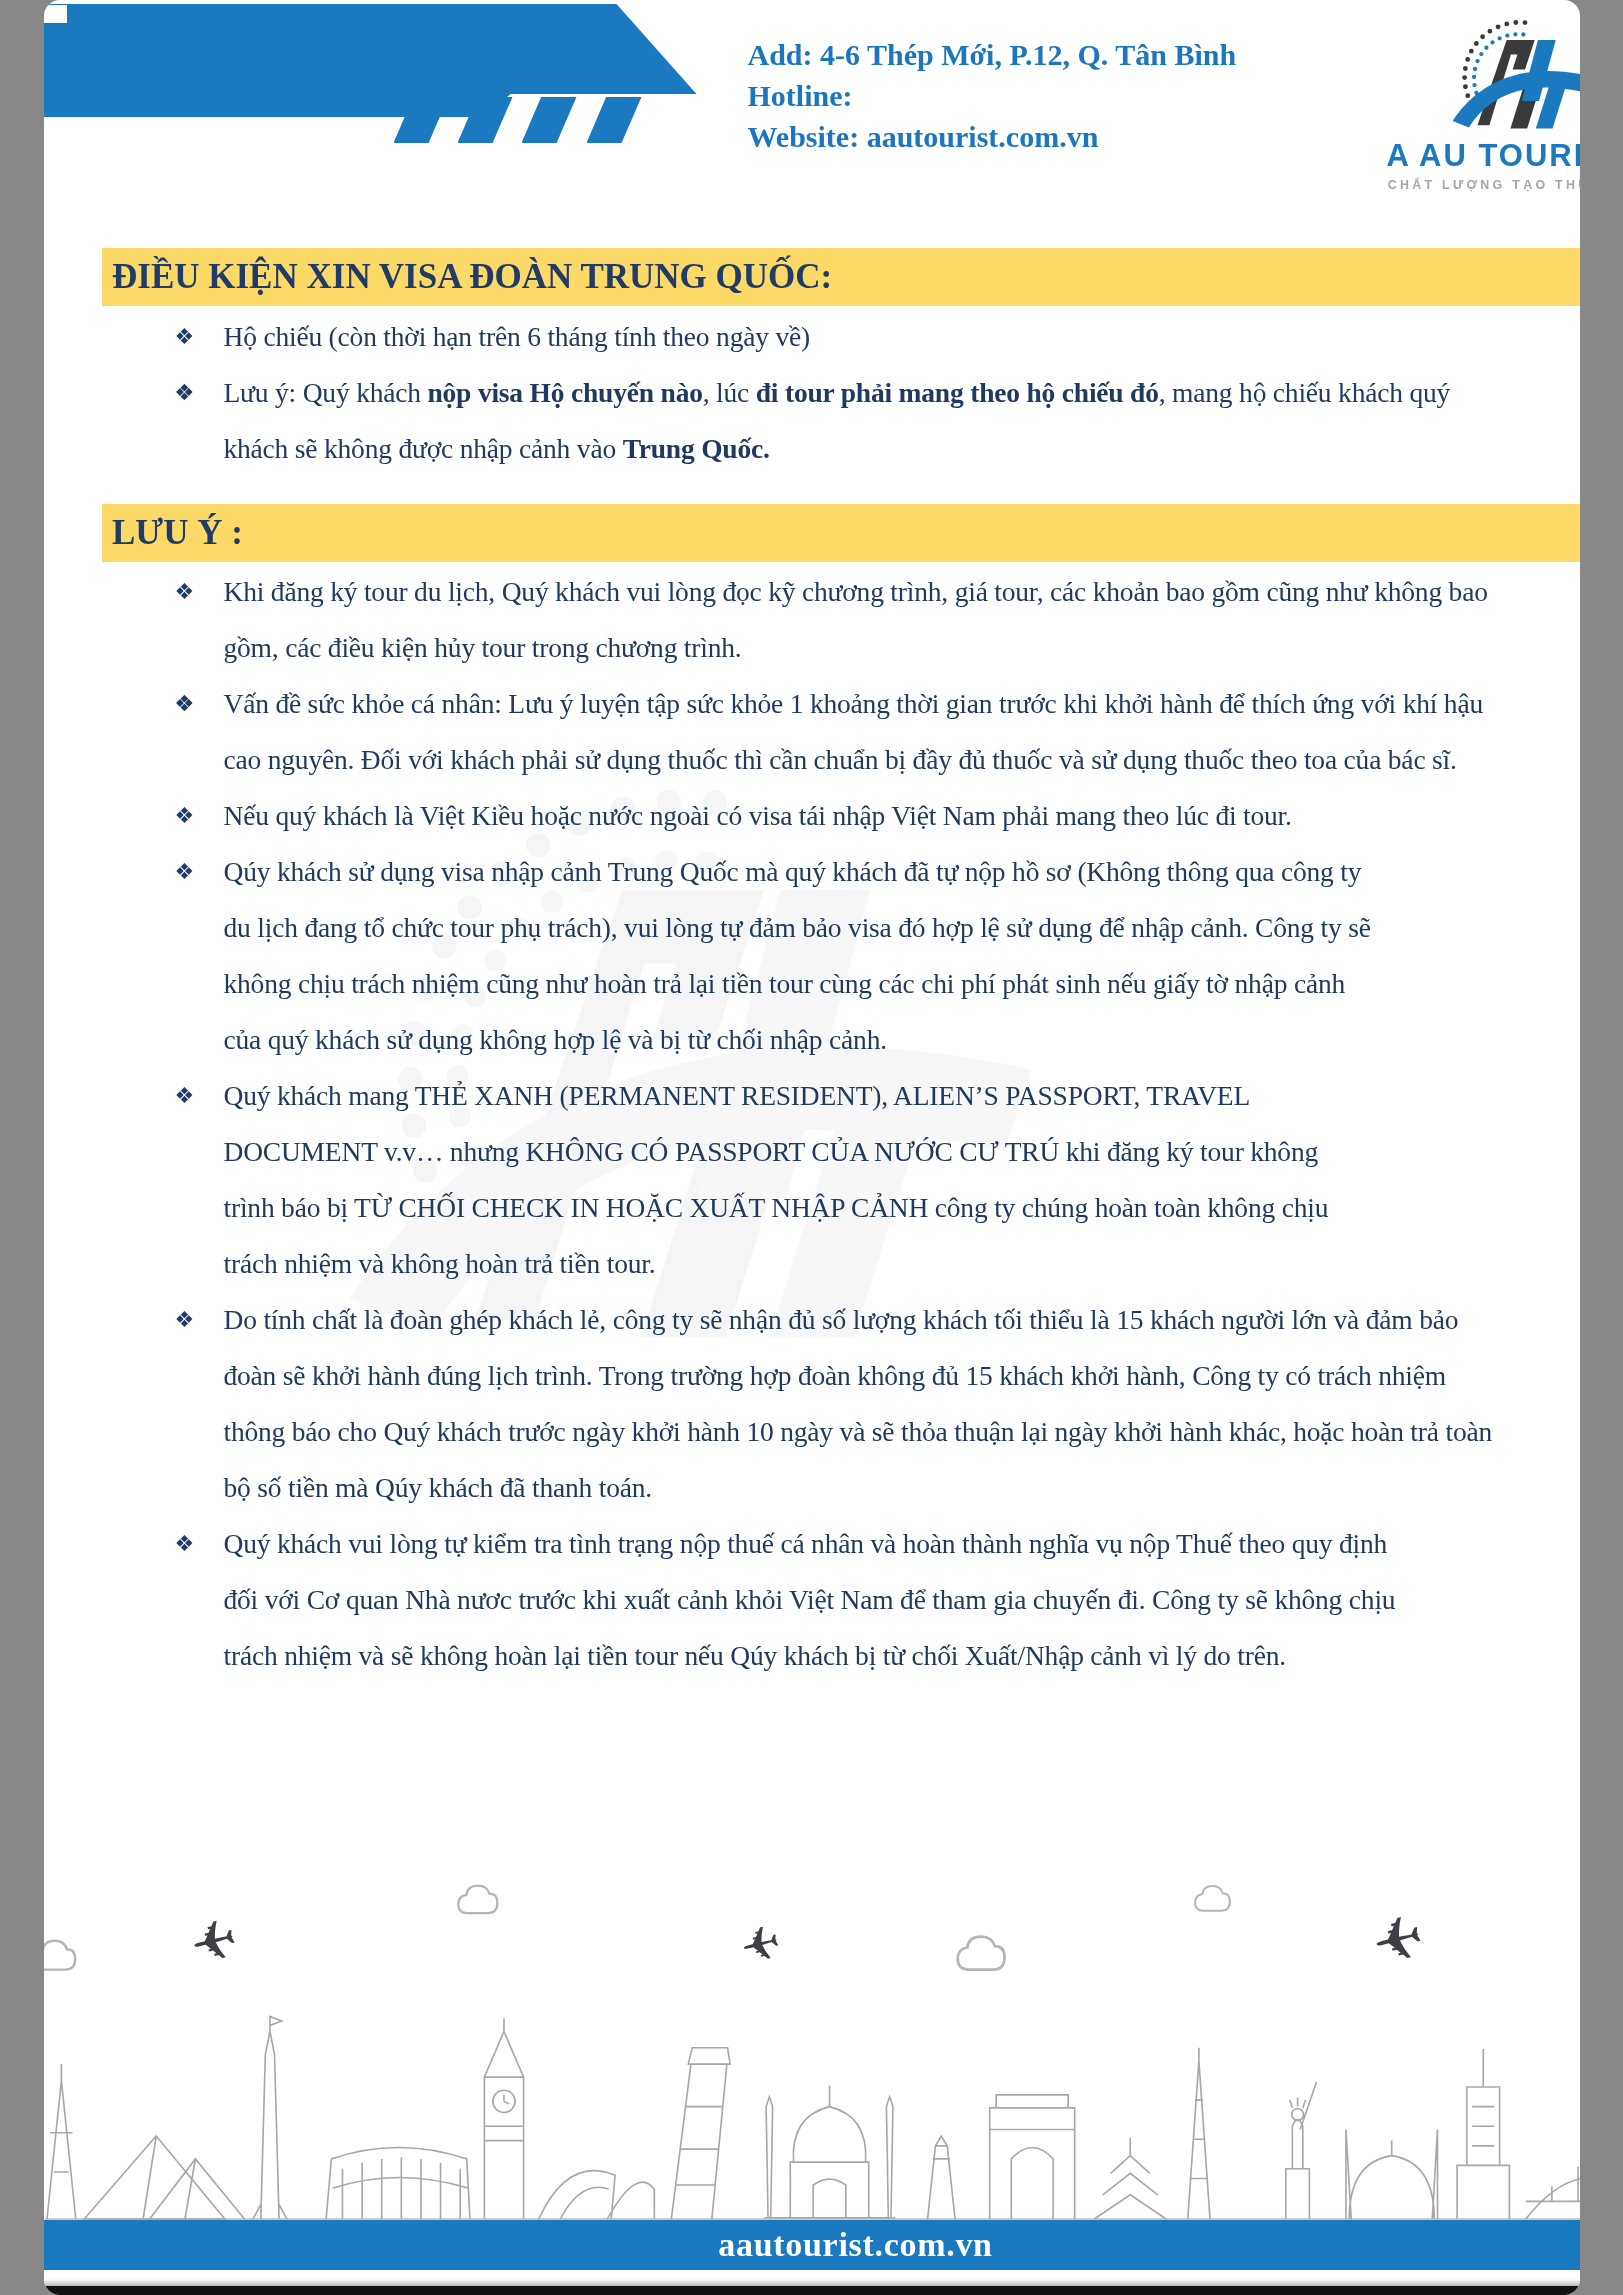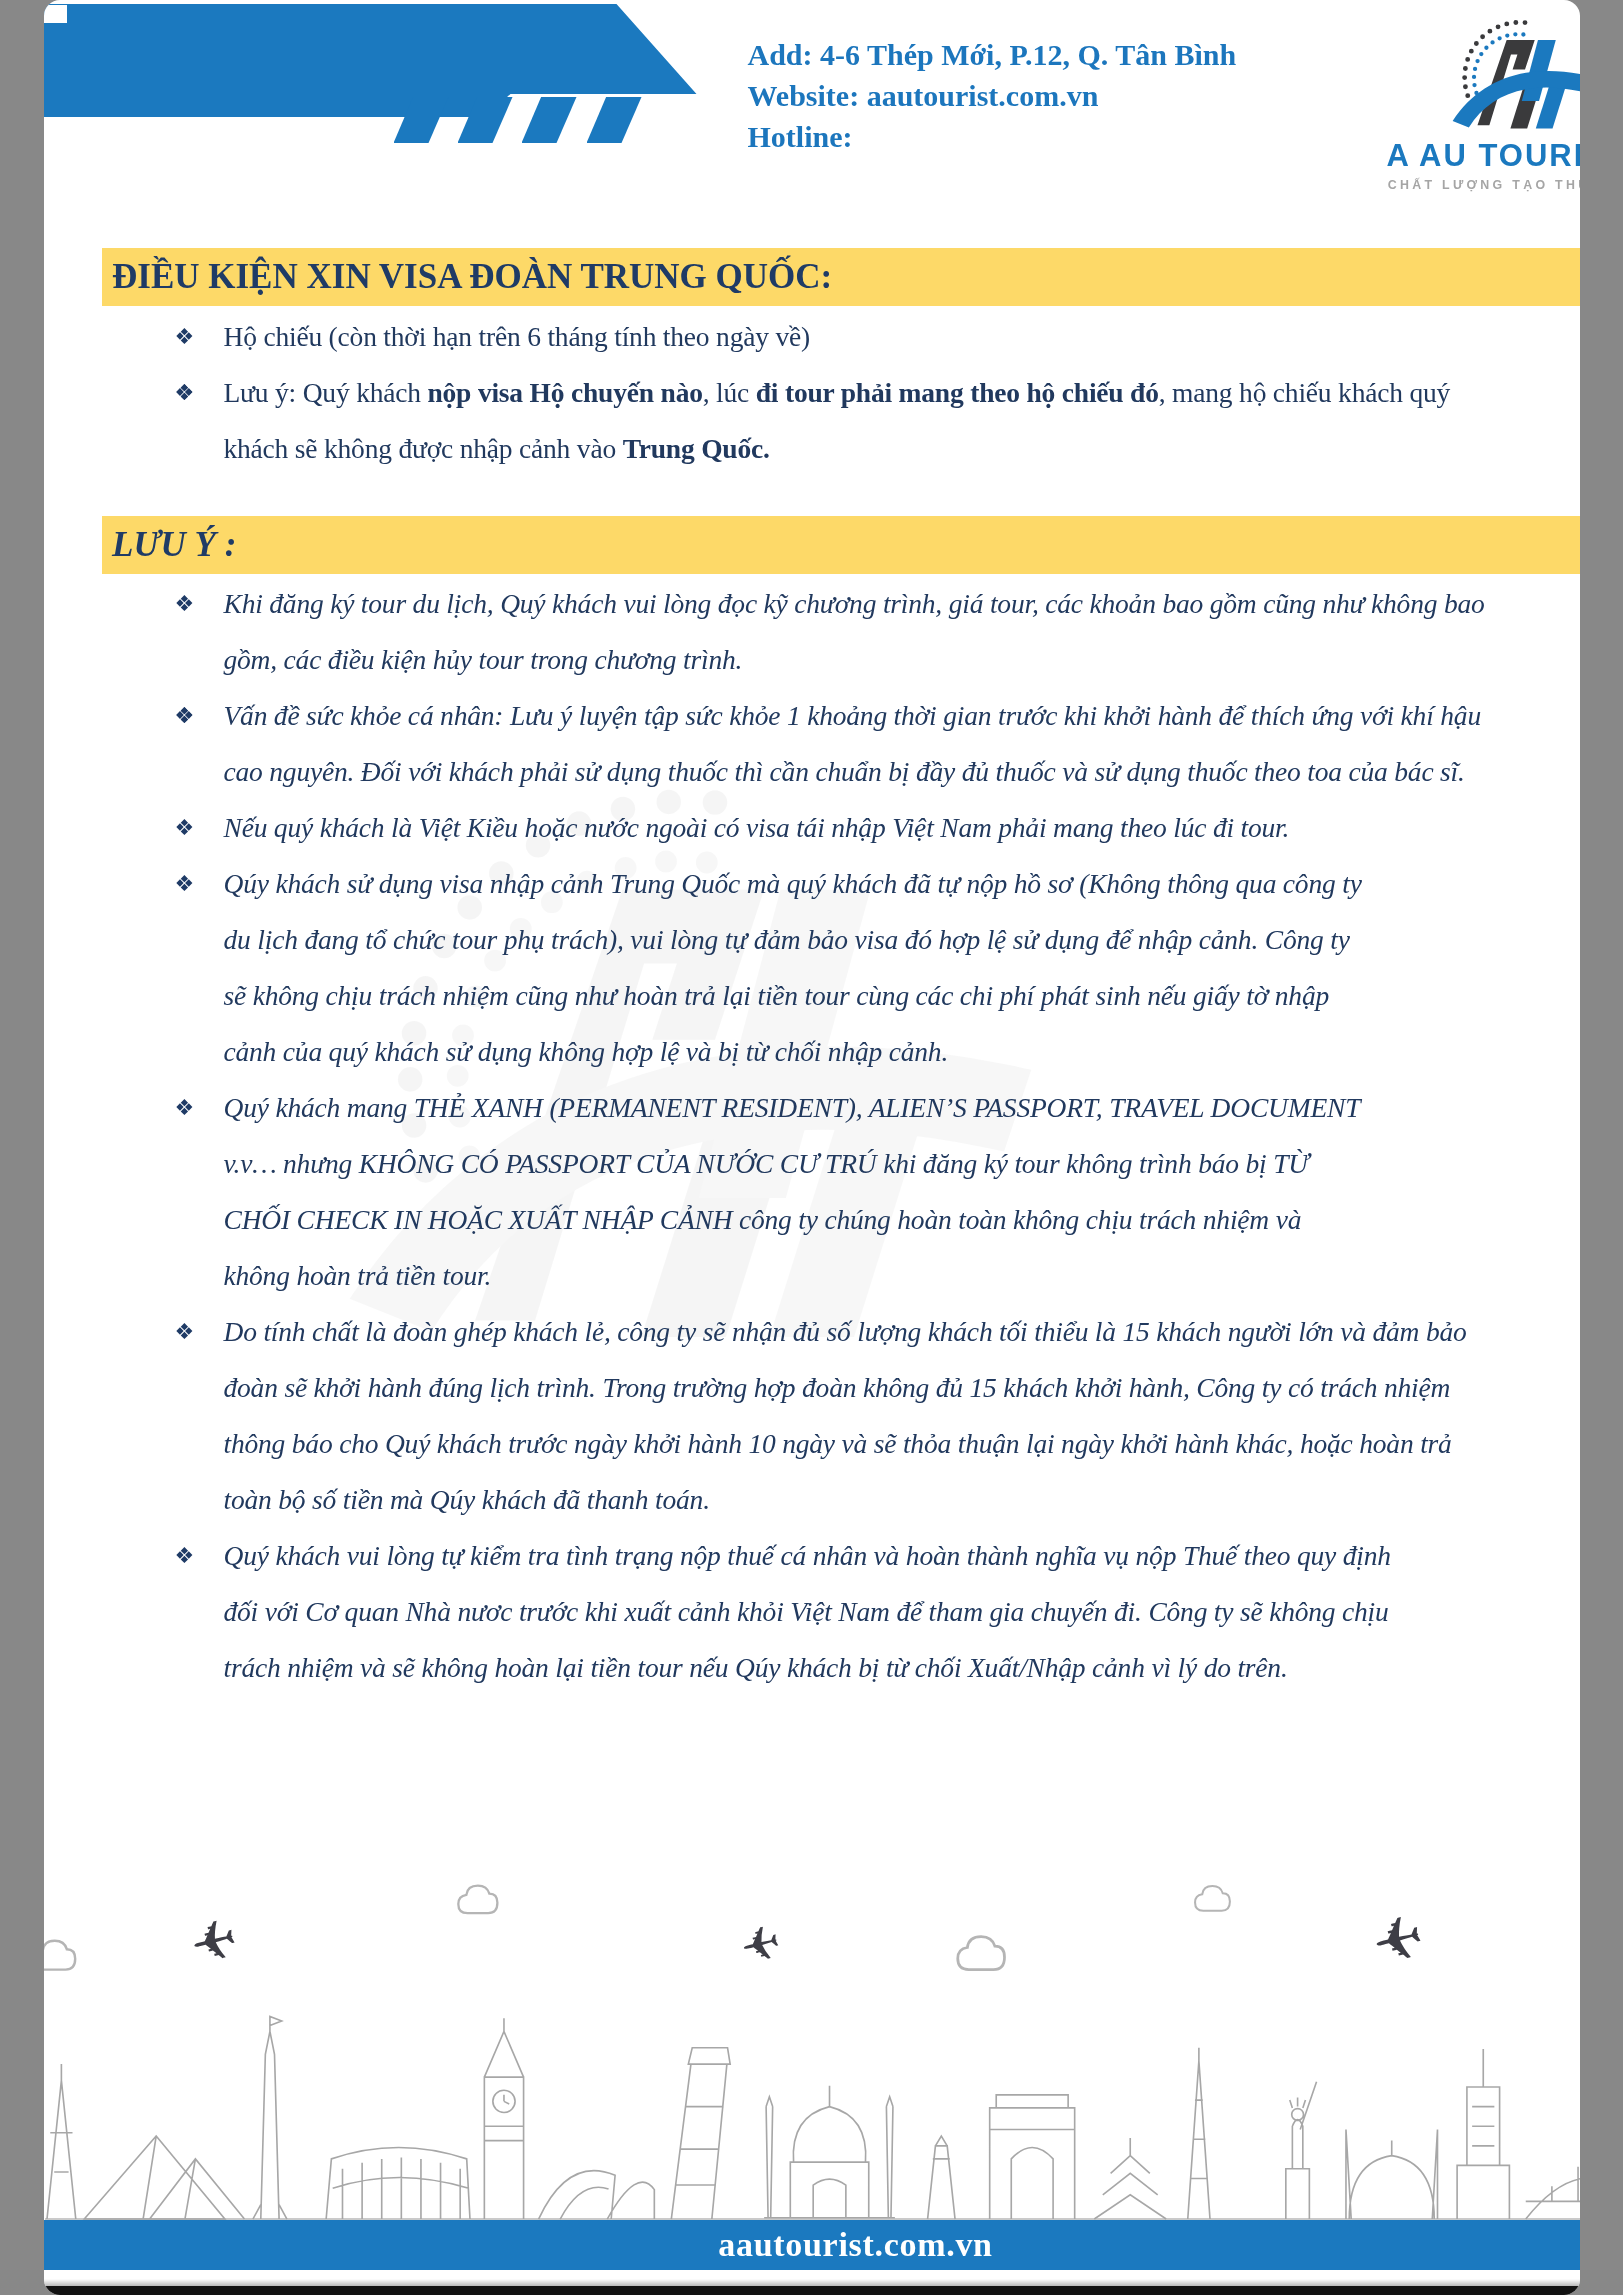--- a/index.html
+++ b/index.html
@@ -30,21 +30,21 @@
     font-weight:bold;font-size:31px;letter-spacing:2px;color:var(--brand-blue);white-space:nowrap;}
   .logo-tagline{position:absolute;left:9.2px;top:171px;font-family:"Liberation Sans",sans-serif;
     font-weight:bold;font-size:12.4px;letter-spacing:3.3px;color:var(--tagline-gray);white-space:nowrap;}
 
   
   .watermark{position:absolute;left:262px;top:753px;width:818px;height:628px;
     opacity:0.09;filter:grayscale(1);pointer-events:none;}
 
   
   #sections-root{position:absolute;left:58px;top:248px;width:1515px;}
-  .section + .section{margin-top:39px;font-style:italic;}
+  .section + .section{margin-top:27px;}
   .band{height:58px;background:var(--highlight-yellow);display:flex;align-items:center;padding-left:10.5px;}
   .band-title{font-family:"Liberation Serif",serif;font-weight:bold;font-size:35px;color:var(--heading-navy);}
   .blist{list-style:none;margin-top:2.6px;}
   .blist li{position:relative;padding-left:122px;font-size:27.5px;line-height:56px;color:var(--text-navy);letter-spacing:-0.2px;}
   .li-mark{position:absolute;left:73px;top:0;font-family:"DejaVu Sans",sans-serif;font-size:22px;color:var(--heading-navy);}
   .li-text{display:block;max-width:1276px;}
   .li-text .bold{font-weight:bold;}
   #sections-root .section:nth-child(2) .blist li:nth-child(5) .li-text{max-width:1152px;}
   #sections-root .section:nth-child(2) .blist li:nth-child(6) .li-text{max-width:1139px;}
   #sections-root .section:nth-child(2) .blist li:nth-child(8) .li-text{max-width:1178px;}
@@ -70,22 +70,22 @@
   <div>
     <div class="hdr-shape"></div>
     <div class="hdr-notch"></div>
     <div class="stripe s1"></div>
     <div class="stripe s2"></div>
     <div class="stripe s3"></div>
     <div class="stripe s4"></div>
 
     <div class="contact">
       <div>Add: 4-6 Thép Mới, P.12, Q. Tân Bình</div>
+      <div>Hotline:</div>
       <div>Website: aautourist.com.vn</div>
-      <div>Hotline:</div>
     </div>
 
     <div class="logo">
       <svg class="logo-emblem" viewBox="0 0 300 230">
         <path d="M150,18 A102,102 0 0 0 62,185" fill="none" stroke="#3a3a3c" stroke-width="9" stroke-linecap="round" stroke-dasharray="0 17"></path>
         <path d="M147,40 A82,82 0 0 0 73,172" fill="none" stroke="#1b79bf" stroke-width="8" stroke-linecap="round" stroke-dasharray="0 15"></path>
         <path fill="#3a3a3c" d="M62,208 L116,50 L168,50 L150,105 L127,105 L136,77 L124,77 L84,208 Z"></path>
         <path fill="#3a3a3c" d="M150,128 L181,128 L154,214 L123,214 Z"></path>
         <path fill="#1b79bf" d="M174,50 L207,50 L176,163 L144,163 Z"></path>
         <path fill="#1b79bf" d="M197,128 L228,128 L201,214 L170,214 Z"></path>

